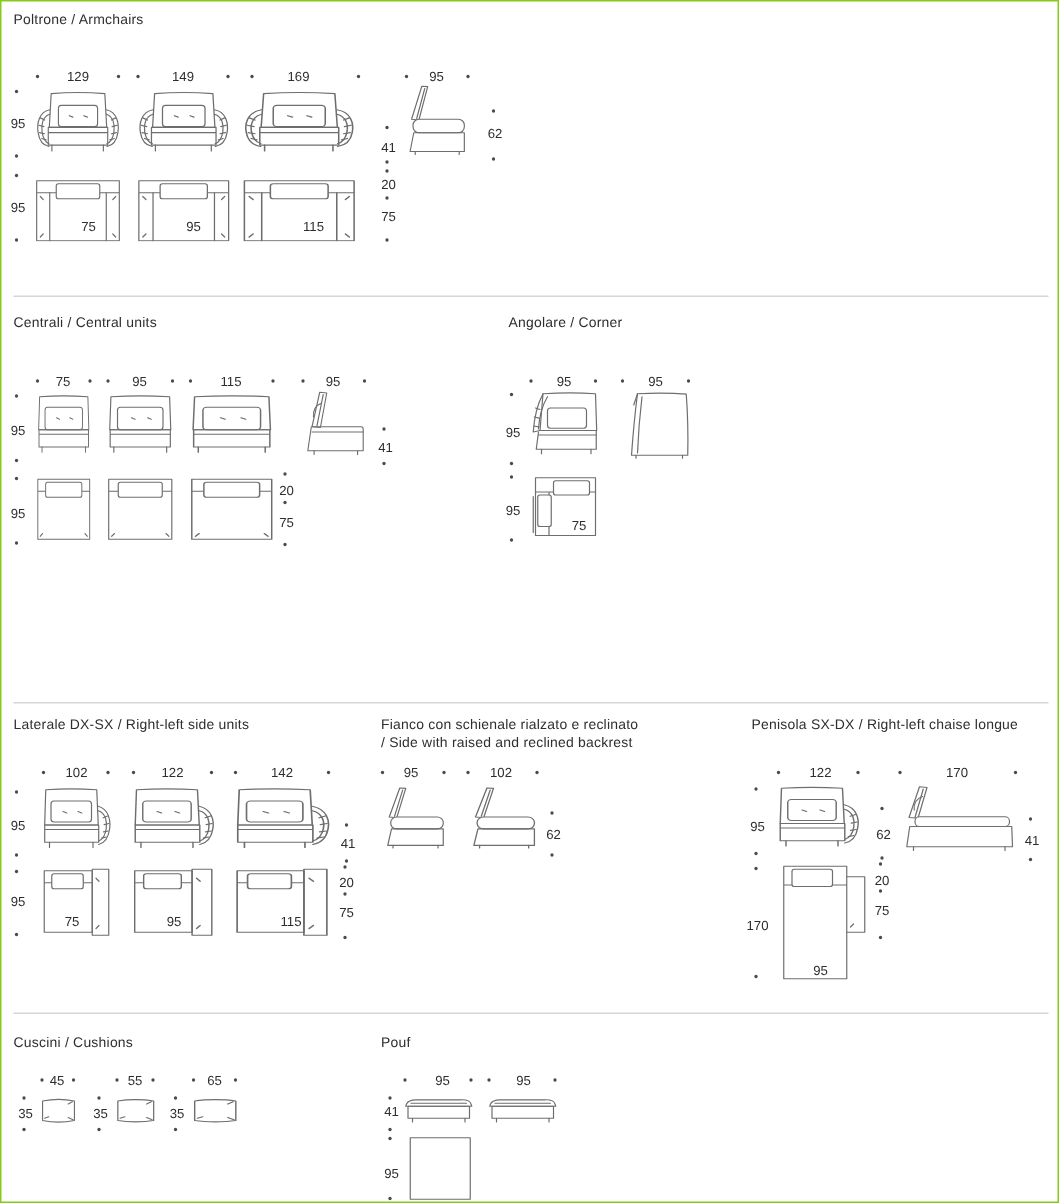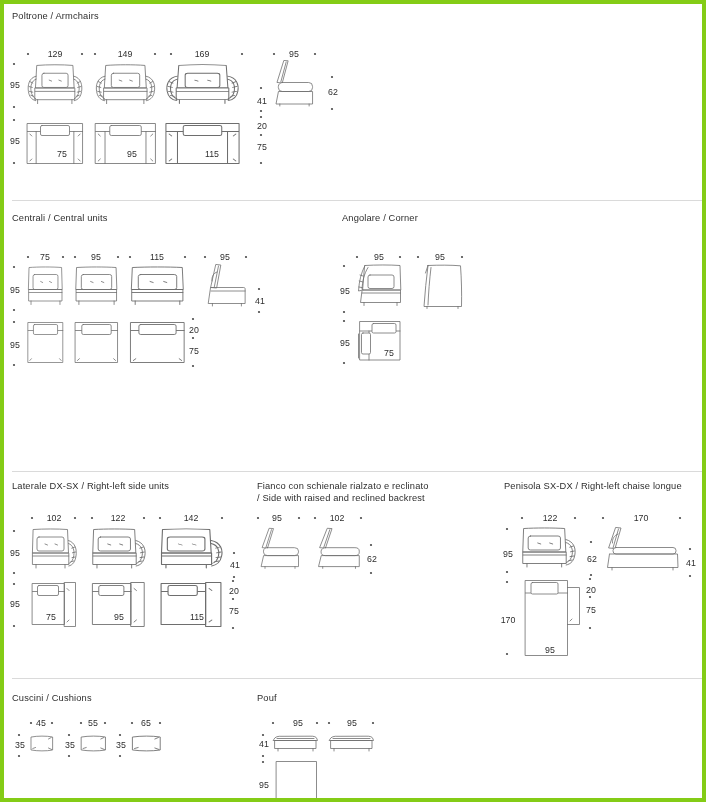--- a/index.html
+++ b/index.html
@@ -1,18 +1,18 @@
 <!DOCTYPE html>
 <html><head>
 <meta charset="utf-8">
 <style>
   html,body { margin:0; padding:0; background:#fff; }
   #sheet {
     position:relative; width:706px; height:802px; background:#ffffff;
-    box-sizing:border-box; border:4px solid #84cc16; overflow:hidden;
+    box-sizing:border-box; border:1px solid #84cc16; overflow:hidden;
     font-family:"Liberation Sans", sans-serif;
   }
   svg { display:block; }
   .art  { stroke:#6e6e6e; stroke-width:.8; fill:none; stroke-linecap:round; stroke-linejoin:round; }
   .fw   { fill:#ffffff; }
   .t-title { font:9.3px "Liberation Sans", sans-serif; fill:#2e2e2e; letter-spacing:.15px; }
   .t-num   { font:8.8px "Liberation Sans", sans-serif; fill:#2e2e2e; text-anchor:middle; }
   .dot  { fill:#4a4a4a; stroke:none; }
   .divider { stroke:#d6d6d6; stroke-width:.9; }
 </style>

